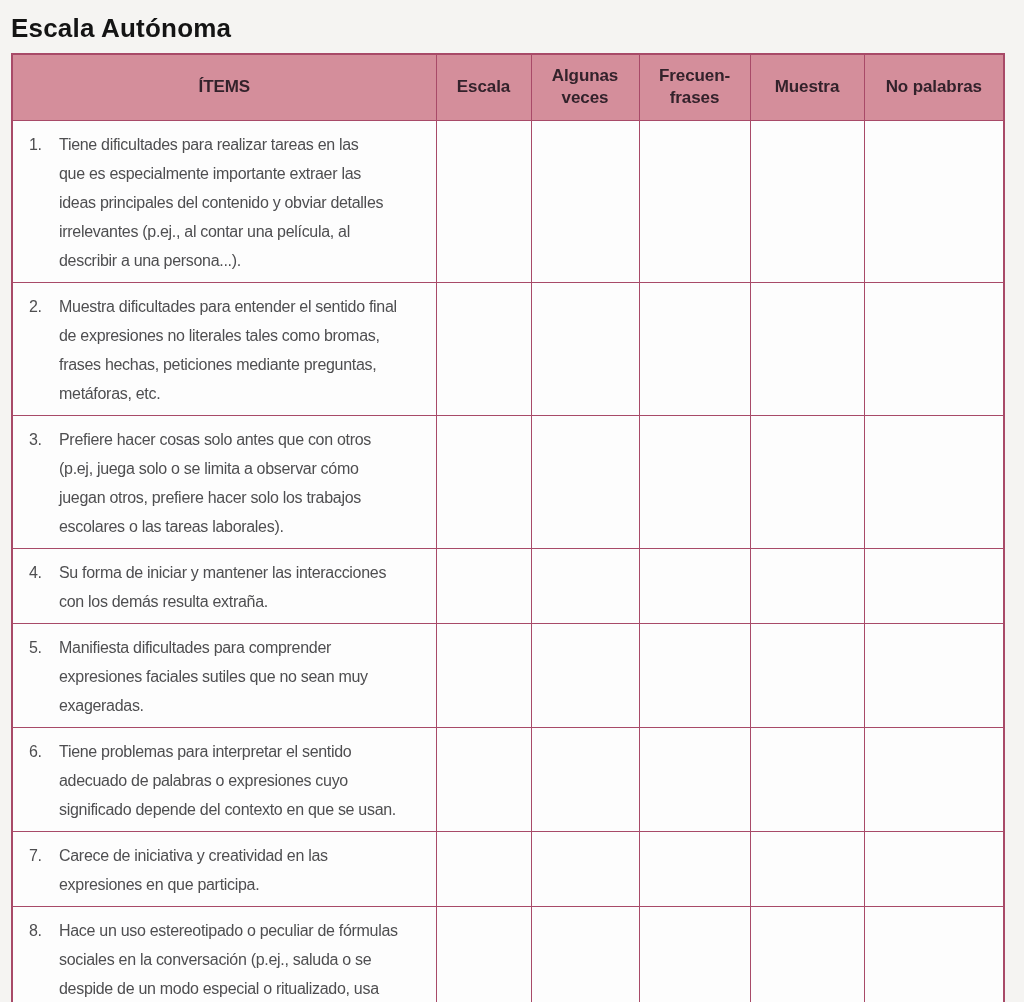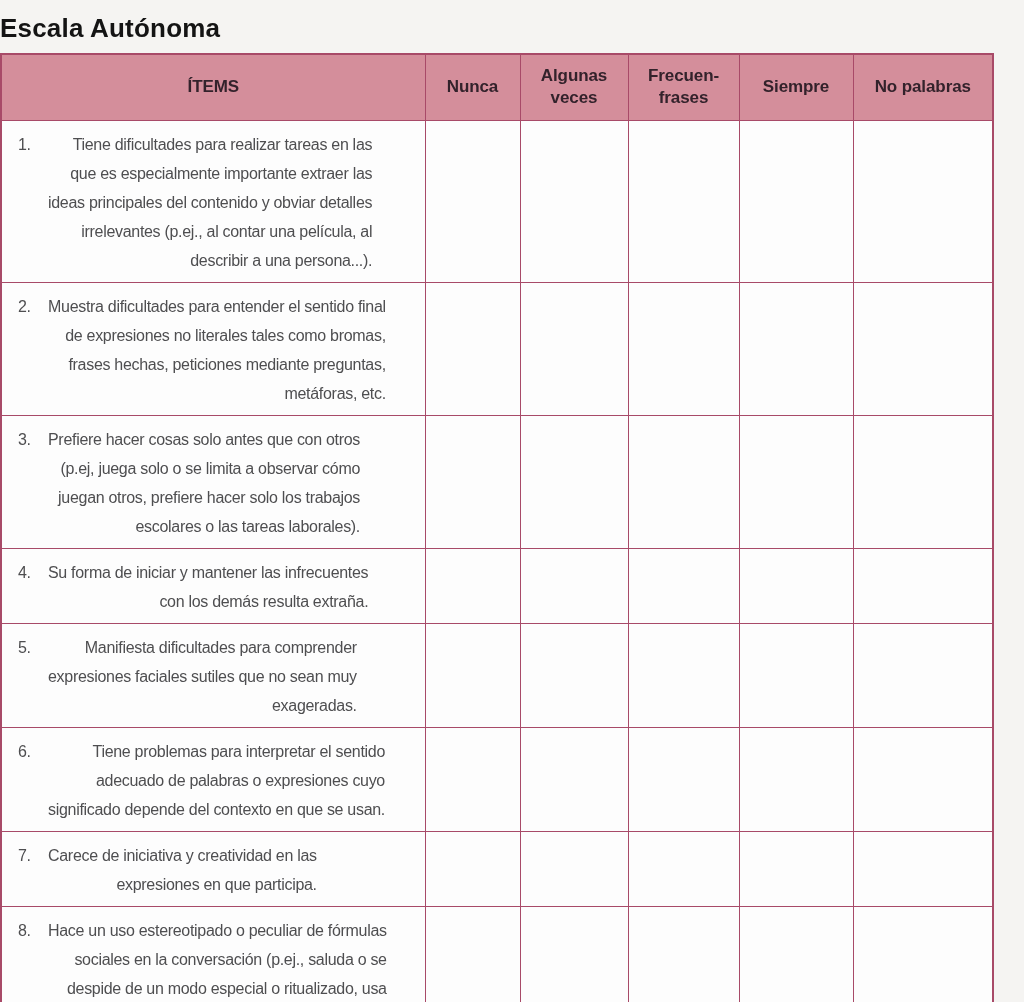--- a/index.html
+++ b/index.html
@@ -13,21 +13,21 @@
   }
   *{margin:0;padding:0;box-sizing:border-box;}
   html,body{width:1024px;height:1002px;}
   body{
     background:var(--page-bg);
     font-family:"Liberation Sans","DejaVu Sans",sans-serif;
     overflow:hidden;
   }
   .page{
     width:1024px;height:1002px;
-    padding:13px 12px 0 0;
+    padding:13px 12px 0 11px;
   }
   .title{
     font-size:26px;
     font-weight:bold;
     color:var(--title-text);
     letter-spacing:0.2px;
     margin-bottom:9px;
   }
   table.scale{
     width:992px;
@@ -62,21 +62,20 @@
     font-size:16px;
     line-height:29px;
     letter-spacing:-0.3px;
   }
   .item .num{
     flex:0 0 30px;
     width:30px;
   }
   .item .txt{
     white-space:pre-line;
-    text-align:right;
   }
   td.answer-cell{
     background:var(--cell-bg);
   }
 </style>
 </head>
 <body>
 
 <div class="page">
   <h1 class="title">Escala Autónoma</h1>
@@ -86,26 +85,26 @@
       <col style="width:424px">
       <col style="width:95px">
       <col style="width:108px">
       <col style="width:111px">
       <col style="width:114px">
       <col style="width:140px">
     </colgroup>
     <thead>
       <tr>
         <th>ÍTEMS</th>
-        <th>Nunca</th>
+        <th>Escala</th>
         <th>Algunas
 veces</th>
         <th>Frecuen-
 frases</th>
-        <th>Siempre</th>
+        <th>Muestra</th>
         <th>No palabras</th>
       </tr>
     </thead>
     <tbody>
 
       <tr>
         <td class="item-cell">
           <div class="item">
             <span class="num">1.</span>
             <span class="txt">Tiene dificultades para realizar tareas en las
@@ -153,21 +152,21 @@
         <td class="answer-cell"></td>
         <td class="answer-cell"></td>
         <td class="answer-cell"></td>
         <td class="answer-cell"></td>
       </tr>
 
       <tr>
         <td class="item-cell">
           <div class="item">
             <span class="num">4.</span>
-            <span class="txt">Su forma de iniciar y mantener las infrecuentes
+            <span class="txt">Su forma de iniciar y mantener las interacciones
 con los demás resulta extraña.</span>
           </div>
         </td>
         <td class="answer-cell"></td>
         <td class="answer-cell"></td>
         <td class="answer-cell"></td>
         <td class="answer-cell"></td>
         <td class="answer-cell"></td>
       </tr>
 

